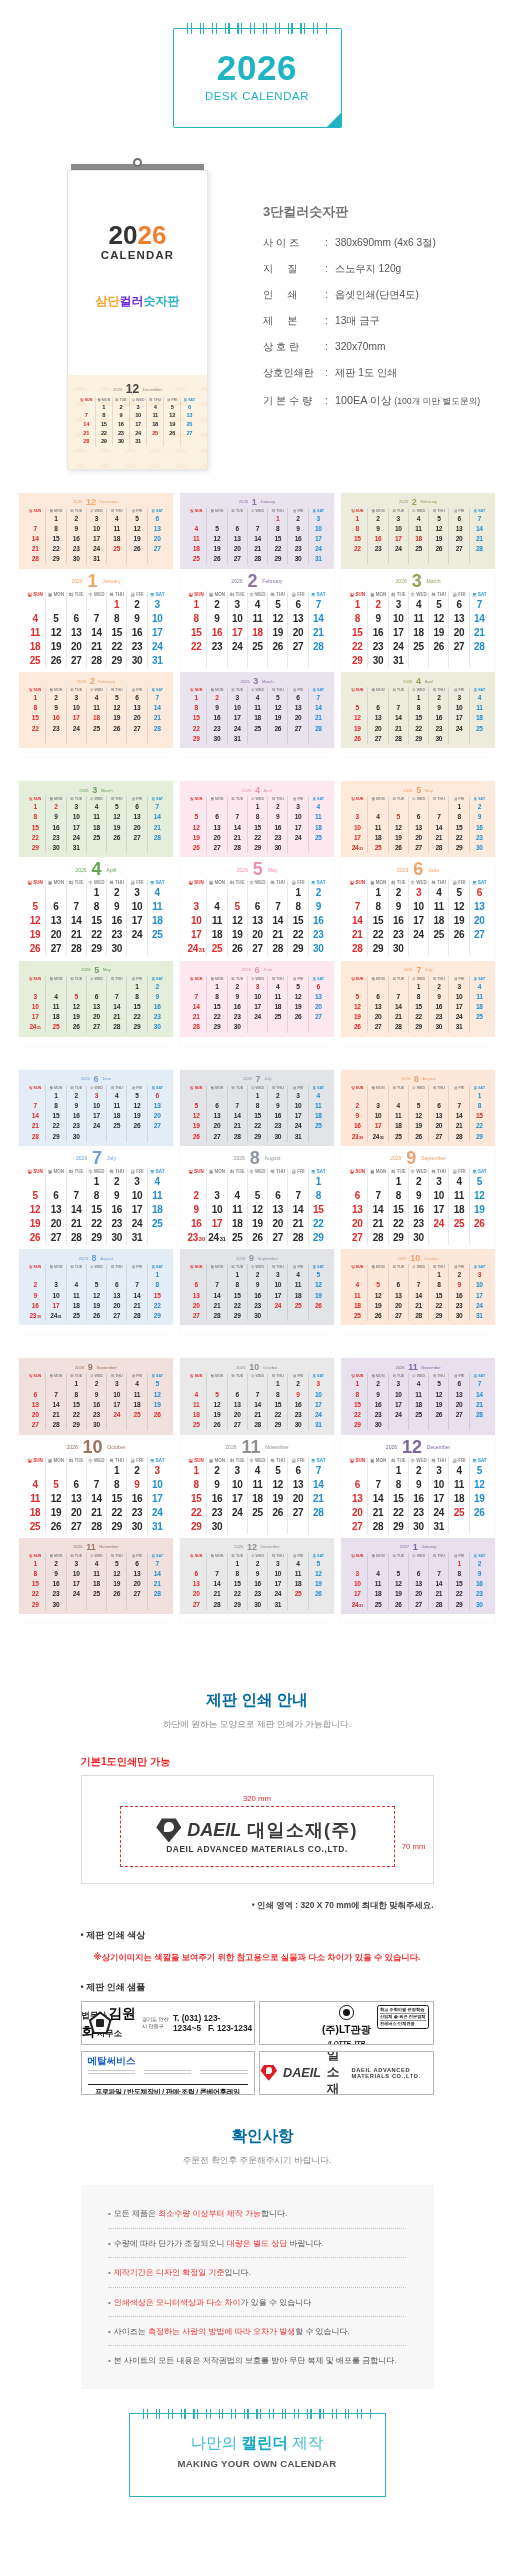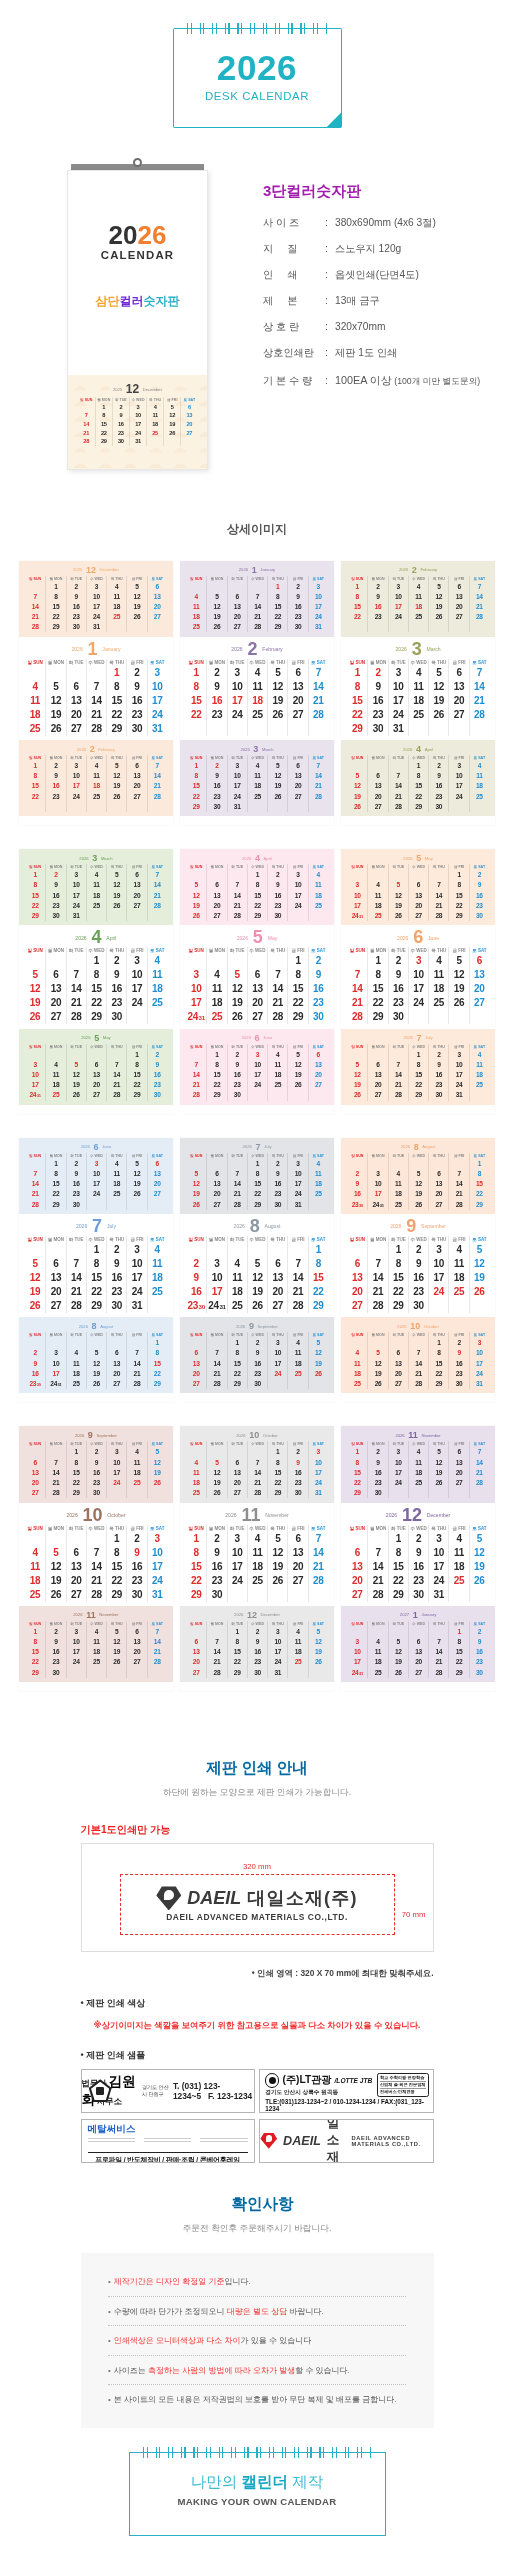--- a/index.html
+++ b/index.html
@@ -64,21 +64,21 @@
   .main .cell { height:14px; font-size:10px; line-height:13px; }
 
   .pmini .cal-head { height:14.3px; font-size:4.2px; color:#444; }
   .pmini .cal-year,.pmini .cal-name { color:#8a8a8a; }
   .pmini .cal-num { font-size:12px; font-weight:700; margin:0 3.6px; }
   .pmini .weekrow { height:6px; } .pmini .weekrow span { font-size:3.6px; line-height:6px; }
   .pmini .cell { height:8.7px; font-size:5.7px; line-height:8.4px; }
 
   
   .specs { padding-top:24px; padding-left:55px; }
-  .specs h2 { font-size:15px; color:#a21caf; font-weight:700; margin-bottom:15.5px; }
+  .specs h2 { font-size:13px; color:#737373; font-weight:700; margin-bottom:15.5px;margin-top:21px; }
   .spec-row { margin-bottom:12px; font-size:10.2px; color:#555; }
   .spec-label { display:inline-block; width:62px; white-space:pre; }
   .spec-colon { margin-right:7.2px; }
   .qty { margin-top:14.3px; font-size:10.2px; color:#555; }
   .qty .qv { font-size:10.8px; } .qty .qn { font-size:8.7px; }
   .rednotes { margin-top:14.3px; color:#e62e2e; font-weight:700; font-size:8.7px; line-height:1.7; }
 
   
   .sec-head { text-align:center; font-size:15.5px; color:#0369a1; font-weight:700; }
   .sec-sub  { text-align:center; font-size:8.7px; color:#8a8a8a; margin-top:8.4px; }
@@ -109,21 +109,21 @@
   .s-center { display:flex; align-items:center; justify-content:center; height:100%; }
   .seal { position:absolute; left:7.2px; top:9.6px; width:23px; height:23px; }
   .seal i { position:absolute; inset:0; background:#222; clip-path:polygon(50% 0,100% 38%,81% 100%,19% 100%,0 38%); }
   .seal b { position:absolute; inset:2.4px; background:#fff; clip-path:polygon(50% 0,100% 38%,81% 100%,19% 100%,0 38%); }
   .seal s { position:absolute; left:7.2px; top:7.2px; width:8.4px; height:8.4px; background:#222; border-radius:1.2px; }
   .s1-title { font-size:8.4px; font-weight:700; color:#222; }
   .s1-name  { font-size:13.7px; font-weight:800; margin:0 1.8px; }
   .s1-addr  { font-size:5.1px; color:#333; margin-top:1.2px; }
   .s1-tel   { font-size:8.4px; font-weight:800; color:#222; margin-top:1.2px; }
   .s2 { padding:3.6px 4.8px; }
-  .s2-top { display:flex; align-items:center; gap:3px; }
+  .s2-top { display:flex; align-items:center; gap:3px;flex-direction:column; }
   .lt-ic { width:14.3px; height:14.3px; border:1.5px solid #111; border-radius:50%; position:relative; flex:none; }
   .lt-ic i { position:absolute; inset:2.4px; background:#111; border-radius:50%; }
   .s2-title { font-size:10.2px; font-weight:800; color:#111; }
   .s2-brand { font-size:6.6px; font-weight:800; font-style:italic; color:#111; }
   .badge { position:absolute; right:3.6px; top:3.6px; border:0.9px solid #222; border-radius:2.4px; padding:0.6px 2.4px; }
   .badge div { font-size:4.2px; font-weight:700; color:#222; line-height:1.45; border-bottom:0.6px solid #999; }
   .badge div:last-child { border-bottom:none; }
   .s2-addr { font-size:5.7px; font-weight:700; color:#222; margin-top:1.8px; }
   .s2-tel  { font-size:6.3px; font-weight:800; color:#111; margin-top:0.6px; }
   .s3 { padding:3px 6px 0; }
@@ -237,21 +237,20 @@
           <div class="spec-row"><span class="spec-label">제     본</span><span class="spec-colon">:</span><span class="spec-value">13매 금구</span></div>
           <div class="spec-row"><span class="spec-label">상 호 란</span><span class="spec-colon">:</span><span class="spec-value">320x70mm</span></div>
           <div class="spec-row"><span class="spec-label">상호인쇄란</span><span class="spec-colon">:</span><span class="spec-value">제판 1도 인쇄</span></div>
         </div>
       <div class="qty">
         <span class="spec-label">기 본 수 량</span><span class="spec-colon">:</span><span class="qv">100EA 이상</span> <span class="qn">(100개 미만 별도문의)</span>
       </div>
     </div>
   </section>
 
-  <h2 class="detail-title">상세이미지</h2>
   <div class="cal-grid" id="calGrid">
       <div class="sheet">
         <div class="tier mini" style="background: rgb(251, 234, 220);">
           <div class="cal-head" style="color: rgb(240, 168, 104);">
             <span class="cal-year">2025</span>
             <span class="cal-num">12</span>
             <span class="cal-name">December</span>
           </div>
           <div class="weekrow">
             <span class="wd sun">일 SUN</span>
@@ -2258,22 +2257,23 @@
           <div class="logo-sub">DAEIL ADVANCED MATERIALS CO.,LTD.</div>
         </div>
       </div>
     </div>
   </section>
 
   <section>
     <h2 class="sec-head confirm-head">확인사항</h2>
     <p class="sec-sub">주문전 확인후 주문해주시기 바랍니다.</p>
     <div class="confirm-box" id="confirmBox">
+        <div class="citem"><span class="bullet">•</span><span class="seg">모든 제품은 </span><span class="seg red">최소수량 이상부터 제작 가능</span><span class="seg">합니다.</span></div>
+        <div class="citem"><span class="bullet">•</span><span class="seg">수량에 따라 단가가 조정되오니 </span><span class="seg red">대량은 별도 상담</span><span class="seg"> 바랍니다.</span></div>
         <div class="citem"><span class="bullet">•</span><span class="seg red">제작기간은 디자인 확정일 기준</span><span class="seg">입니다.</span></div>
-        <div class="citem"><span class="bullet">•</span><span class="seg">수량에 따라 단가가 조정되오니 </span><span class="seg red">대량은 별도 상담</span><span class="seg"> 바랍니다.</span></div>
         <div class="citem"><span class="bullet">•</span><span class="seg red">인쇄색상은 모니터색상과 다소 차이</span><span class="seg">가 있을 수 있습니다</span></div>
         <div class="citem"><span class="bullet">•</span><span class="seg">사이즈는 </span><span class="seg red">측정하는 사람의 방법에 따라 오차가 발생</span><span class="seg">할 수 있습니다.</span></div>
         <div class="citem"><span class="bullet">•</span><span class="seg">본 사이트의 모든 내용은 저작권법의 보호를 받아 무단 복제 및 배포를 금합니다.</span></div>
       </div>
   </section>
 
   <section class="cta">
     <div class="spiral"></div>
     <div class="cta-title" id="ctaTitle"><span class="seg">나만의 </span><span class="seg bold">캘린더</span><span class="seg"> 제작</span></div>
     <div class="cta-en">MAKING YOUR OWN CALENDAR</div>

